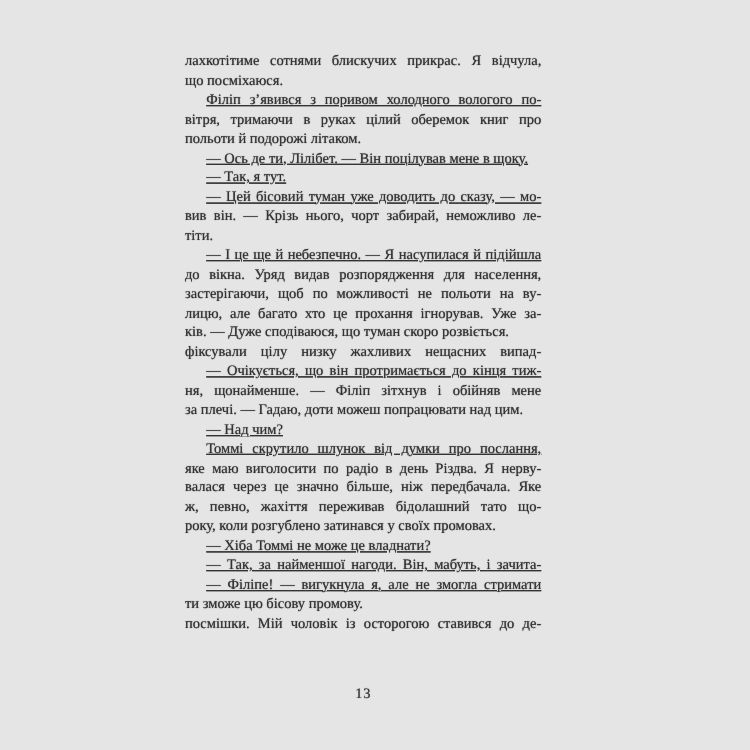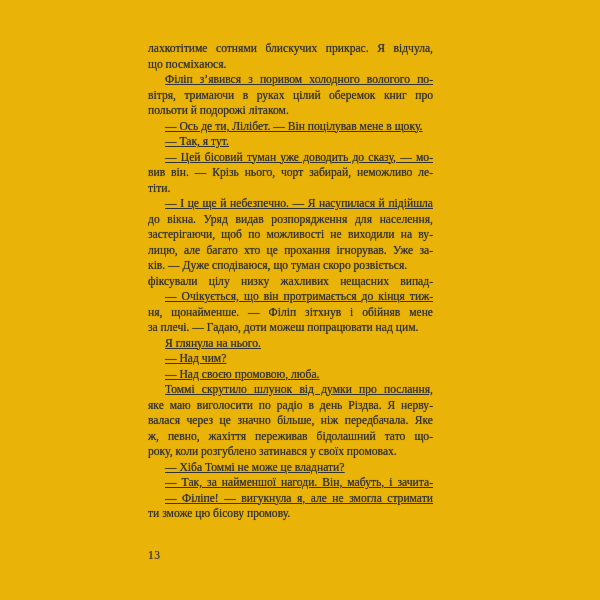--- a/index.html
+++ b/index.html
@@ -4,21 +4,21 @@
 <style>
   html, body {
     margin: 0;
     padding: 0;
     background: #ffffff;
   }
   .canvas {
     position: relative;
     width: 600px;
     height: 600px;
-    background: #eab308;
+    background: #e5e5e5;
     overflow: hidden;
     font-family: "Liberation Serif", serif;
   }
   .text-block {
     position: absolute;
     left: 148px;
     top: 41px;
     width: 285px;
     color: #333333;
     font-size: 11.6px;
@@ -38,20 +38,21 @@
   }
   .line.indent {
     padding-left: 17px;
     text-decoration: underline;
   }
   .page-number {
     position: absolute;
     left: 148px;
     top: 549px;
     width: 285px;
+    text-align: center;
     color: #3a3a3a;
     font-size: 11.5px;
     letter-spacing: 0.5px;
     text-shadow: 0 0 0.7px rgba(58,58,58,0.8);
   }
 </style>
 </head>
 <body>
 
 <div class="canvas">
@@ -61,34 +62,33 @@
       <div class="line indent fill">Філіп з’явився з поривом холодного вологого по-</div>
       <div class="line fill">вітря, тримаючи в руках цілий оберемок книг про</div>
       <div class="line">польоти й подорожі літаком.</div>
       <div class="line indent">— Ось де ти, Лілібет. — Він поцілував мене в щоку.</div>
       <div class="line indent">— Так, я тут.</div>
       <div class="line indent fill">— Цей бісовий туман уже доводить до сказу, — мо-</div>
       <div class="line fill">вив він. — Крізь нього, чорт забирай, неможливо ле-</div>
       <div class="line">тіти.</div>
       <div class="line indent fill">— І це ще й небезпечно. — Я насупилася й підійшла</div>
       <div class="line fill">до вікна. Уряд видав розпорядження для населення,</div>
-      <div class="line fill">застерігаючи, щоб по можливості не виходили на ву-</div>
+      <div class="line fill">застерігаючи, щоб по можливості не польоти на ву-</div>
       <div class="line fill">лицю, але багато хто це прохання ігнорував. Уже за-</div>
       <div class="line">ків. — Дуже сподіваюся, що туман скоро розвіється.</div>
       <div class="line fill">фіксували цілу низку жахливих нещасних випад-</div>
       <div class="line indent fill">— Очікується, що він протримається до кінця тиж-</div>
       <div class="line fill">ня, щонайменше. — Філіп зітхнув і обійняв мене</div>
       <div class="line">за плечі. — Гадаю, доти можеш попрацювати над цим.</div>
-      <div class="line indent">Я глянула на нього.</div>
       <div class="line indent">— Над чим?</div>
-      <div class="line indent">— Над своєю промовою, люба.</div>
       <div class="line indent fill">Томмі скрутило шлунок від думки про послання,</div>
       <div class="line fill">яке маю виголосити по радіо в день Різдва. Я нерву-</div>
       <div class="line fill">валася через це значно більше, ніж передбачала. Яке</div>
       <div class="line fill">ж, певно, жахіття переживав бідолашний тато що-</div>
       <div class="line">року, коли розгублено затинався у своїх промовах.</div>
       <div class="line indent">— Хіба Томмі не може це владнати?</div>
       <div class="line indent fill">— Так, за найменшої нагоди. Він, мабуть, і зачита-</div>
       <div class="line indent fill">— Філіпе! — вигукнула я, але не змогла стримати</div>
       <div class="line">ти зможе цю бісову промову.</div>
+      <div class="line fill">посмішки. Мій чоловік із осторогою ставився до де-</div>
     </div>
   <div class="page-number">13</div>
 </div>
 
 </body></html>

